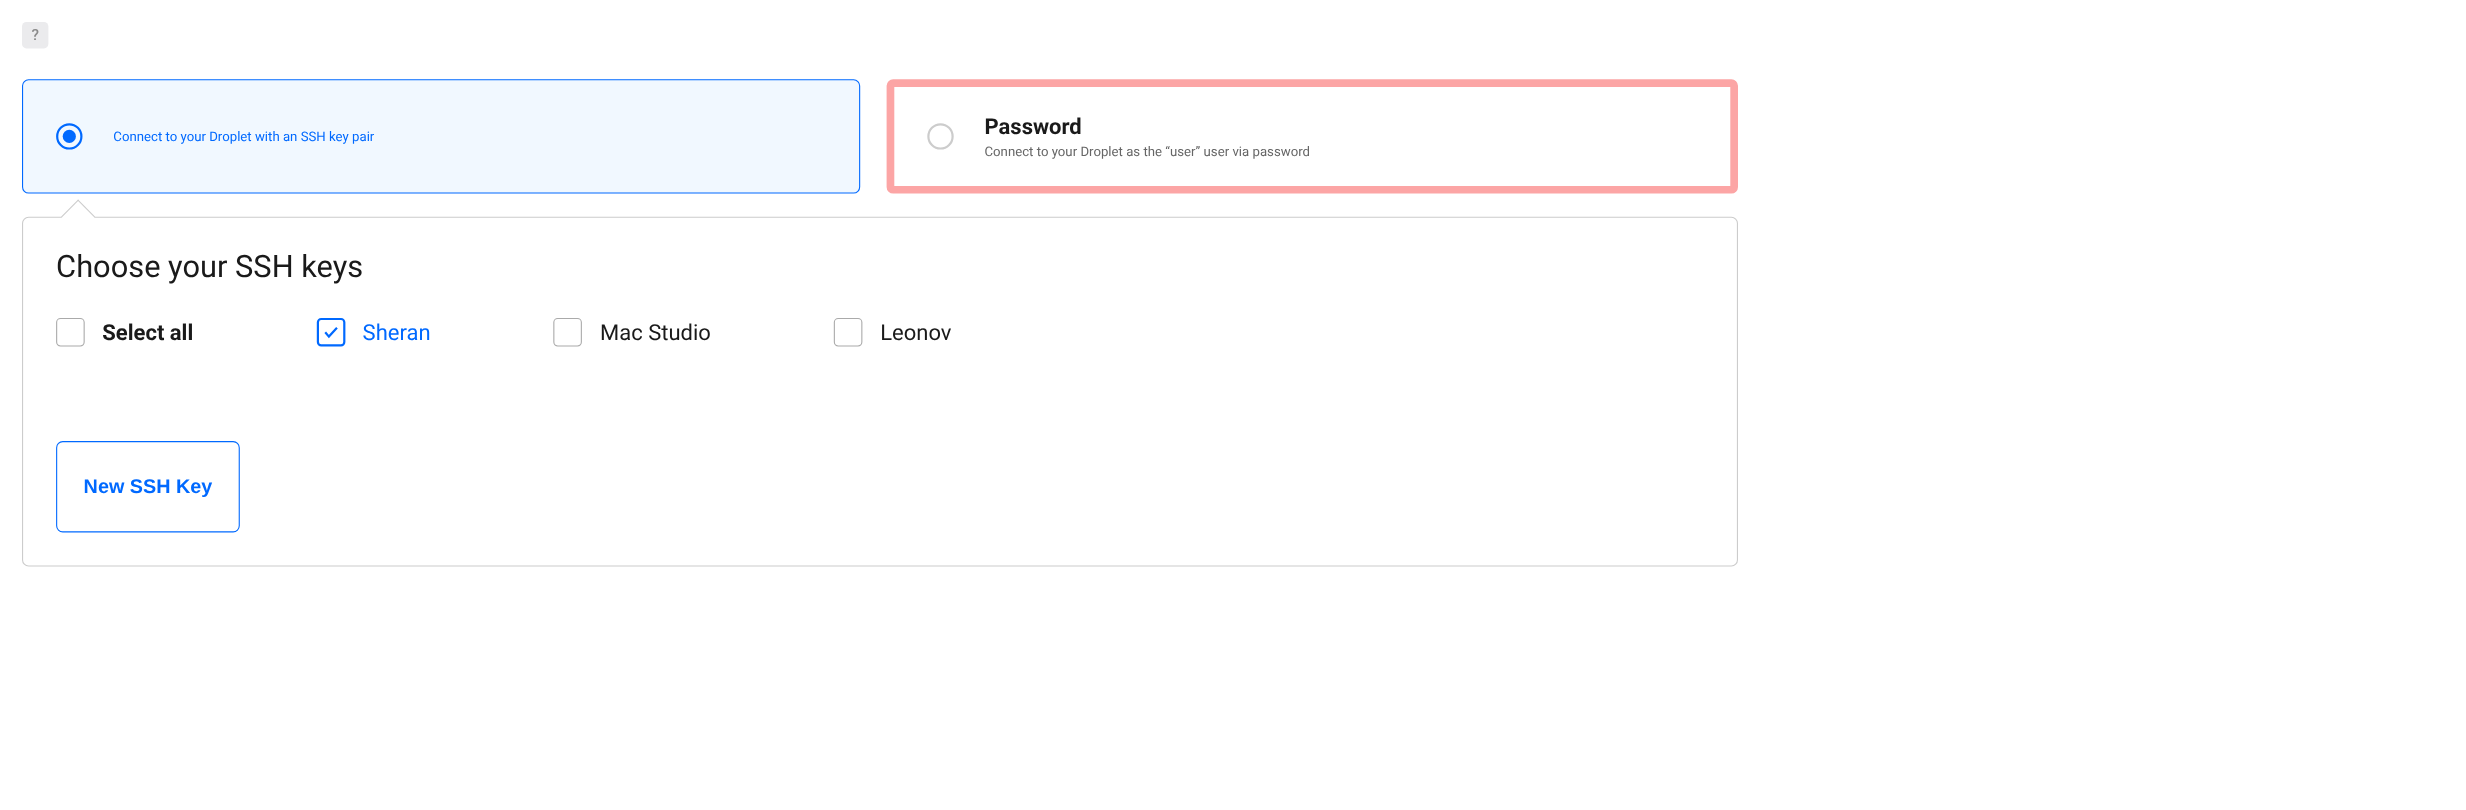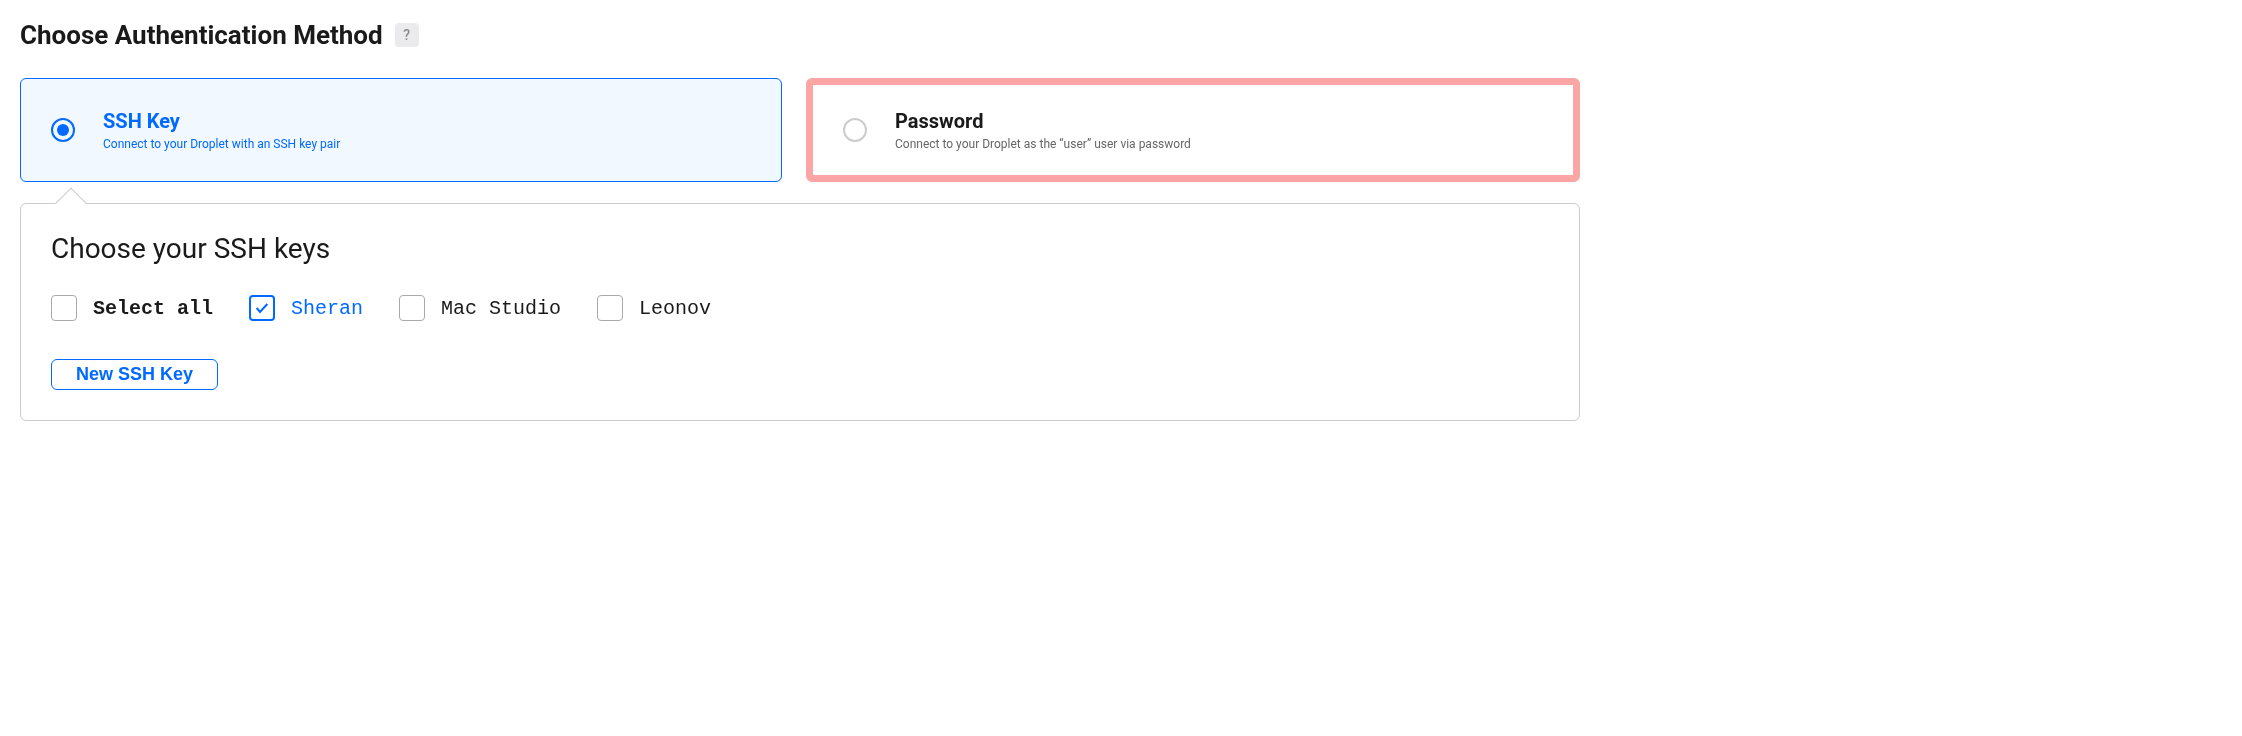--- a/index.html
+++ b/index.html
@@ -120,24 +120,23 @@
       transform: rotate(45deg);
     }
     .panel-title {
       font-size: 28px;
       color: #1a1a1a;
       margin-bottom: 30px;
       font-weight: 400;
     }
     .keys-row {
       display: flex;
-      gap: 36px;
+      gap: 112px;
       align-items: center;
       margin-bottom: 38px;
-      font-family: Liberation Mono, monospace;
     }
     .key-item {
       display: flex;
       align-items: center;
       gap: 16px;
       cursor: pointer;
     }
     .checkbox {
       width: 26px;
       height: 26px;
@@ -172,41 +171,40 @@
     }
     .key-label.checked {
       color: #0069ff;
     }
     .new-key-btn {
       border: 1px solid #0069ff;
       background: #fff;
       color: #0069ff;
       font-size: 18px;
       font-weight: 600;
-      padding: 4px 24px;
+      padding: 30px 24px;
       border-radius: 6px;
       cursor: pointer;
+      margin-top: 48px;
     }
   </style>
 </head>
 <body>
 
 <div class="container">
   <div class="section-header">
-    <h2 class="section-title">Choose Authentication Method</h2>
     <span class="help-badge">?</span>
   </div>
 
   <div class="auth-options">
     <div class="auth-card selected">
       <div class="radio selected">
         <div class="radio-dot"></div>
       </div>
       <div class="auth-card-content">
-        <div class="auth-card-title">SSH Key</div>
         <div class="auth-card-desc">Connect to your Droplet with an SSH key pair</div>
       </div>
     </div>
 
     <div class="auth-card">
       <div class="radio"></div>
       <div class="auth-card-content">
         <div class="auth-card-title">Password</div>
         <div class="auth-card-desc">Connect to your Droplet as the “user” user via password</div>
       </div>

